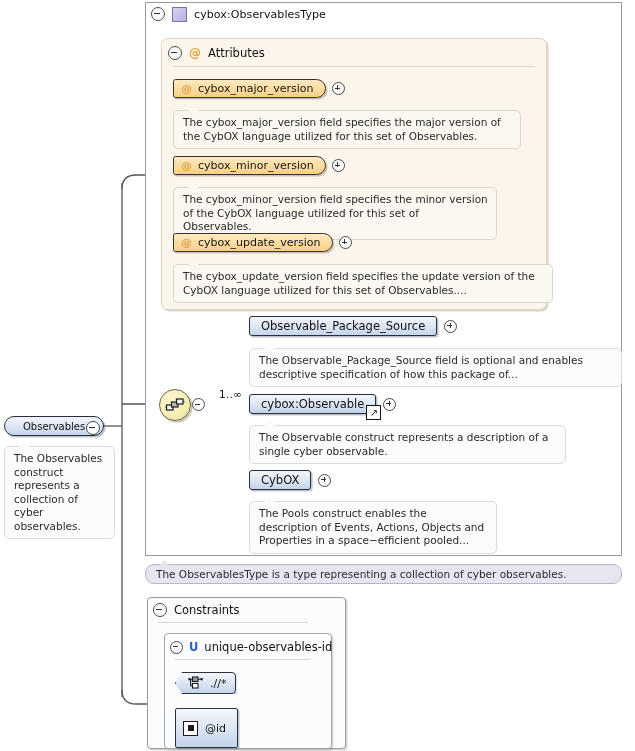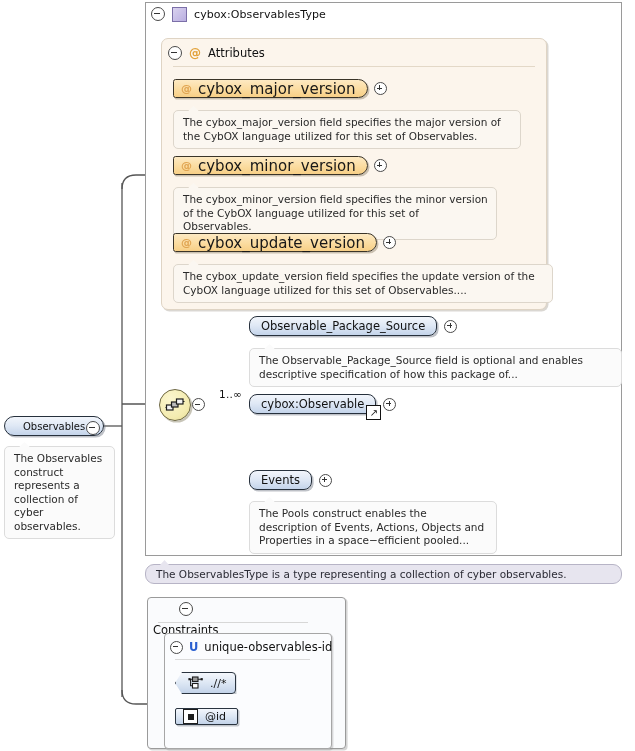--- a/index.html
+++ b/index.html
@@ -77,21 +77,21 @@
   .attr-pill{
     height:19px;box-sizing:border-box;
     background:linear-gradient(180deg,#fde9c2 0%,#fbdca0 55%,#f7cf86 100%);
     border:1px solid #3a3428;
     border-radius:3px 11px 11px 3px;
     display:flex;align-items:center;gap:6px;
     padding:0 11px 0 7px;
     box-shadow:1.5px 1.5px 0 rgba(120,105,80,.38);
   }
   .attr-pill .at-glyph{color:#e0a451;font-size:11px;}
-  .attr-pill .nm{font-size:15px;color:#171717;}
+  .attr-pill .nm{font-size:11px;color:#171717;}
 
   
   .doc{
     box-sizing:border-box;
     border:1px solid #ddd6cb;
     border-radius:5px;
     padding:5px 8px 5px 9px;
     font-size:10.5px;line-height:13.5px;color:#2a2a2a;
     background:#fbf7f1;
     position:absolute;
@@ -103,21 +103,21 @@
     clip-path:polygon(50% 0,100% 100%,0 100%);
     border-left:1px solid #ddd6cb;border-right:1px solid #ddd6cb;
   }
   .doc.on-white .tip{border-color:#dcdcdc;}
 
   
   .el-pill{
     height:20px;box-sizing:border-box;
     background:linear-gradient(180deg,#f2f5fb 0%,#dfe8f5 48%,#c4d4ea 100%);
     border:1px solid #26303c;
-    border-radius:8px;
+    border-radius:3px;
     display:flex;align-items:center;
     padding:0 11px;
     font-size:11.5px;color:#111;
     box-shadow:1.6px 1.6px 0 rgba(110,118,130,.45);
   }
 
   
   .ext-ref{
     position:absolute;right:-6px;bottom:-7px;
     width:13px;height:13px;background:#fff;border:1px solid #111;
@@ -149,21 +149,21 @@
     background:#e7e5ef;clip-path:polygon(50% 0,100% 100%,0 100%);
   }
 
   
   .cons-panel{
     left:147px;top:597px;width:199px;height:152px;
     background:#fafbfd;border:1px solid #9a9a9a;border-radius:4px;
     box-sizing:border-box;
     box-shadow:1.6px 1.6px 0 rgba(150,150,150,.4);
   }
-  .cons-head{left:153px;top:602px;height:16px;display:flex;align-items:center;gap:7px;flex-direction:column;}
+  .cons-head{left:153px;top:602px;height:16px;display:flex;align-items:center;gap:7px;}
   .cons-head-label{font-size:11.5px;color:#111;}
   .cons-rule{left:158px;top:622px;width:150px;height:1px;background:#d7d7d7;}
 
   .uniq-panel{
     left:164px;top:633px;width:168px;height:116px;
     background:#fbfcfe;border:1px solid #a6a6a6;border-radius:4px;
     box-sizing:border-box;
     box-shadow:1.4px 1.4px 0 rgba(150,150,150,.35);
   }
   .uniq-head{left:170px;top:639px;height:16px;display:flex;align-items:center;gap:6px;}
@@ -175,21 +175,21 @@
     left:175px;top:672px;height:22px;box-sizing:border-box;
     background:linear-gradient(180deg,#f4f7fc 0%,#dde7f4 50%,#c3d3e9 100%);
     border:1px solid #2a3440;
     border-radius:4px;
     clip-path:polygon(7px 0,100% 0,100% 100%,7px 100%,0 50%);
     display:flex;align-items:center;gap:6px;padding:0 9px 0 12px;
     font-size:11px;color:#111;
     box-shadow:1.5px 1.5px 0 rgba(120,128,140,.45);
   }
   .fld-pill{
-    left:175px;top:708px;height:17px;box-sizing:border-box;
+    left:175px;top:708px;height:40px;box-sizing:border-box;
     background:linear-gradient(180deg,#f4f7fc 0%,#dde7f4 50%,#c3d3e9 100%);
     border:1px solid #2a3440;border-radius:2px;
     display:flex;align-items:center;gap:7px;padding:0 11px 0 7px;
     font-size:11px;color:#111;
     box-shadow:1.5px 1.5px 0 rgba(120,128,140,.45);
   }
   .sel-ico{width:16px;height:14px;flex:none;}
   .fld-ico{
     width:13px;height:13px;flex:none;background:#fff;border:1px solid #1d1d1d;
     display:flex;align-items:center;justify-content:center;
@@ -322,24 +322,28 @@
   </div>
 
   <div class="abs occ" style="left:219px;top:388px;">1..∞</div>
   <div class="abs" style="left:249px;top:394px;display:flex;align-items:center;gap:7px;">
     <span class="el-pill" style="position:relative;">
       <span>cybox:Observable</span>
       <span class="ext-ref">↗</span>
     </span>
     <span class="toggle sm plus"></span>
   </div>
+  <div class="abs doc on-white" style="left:249px;top:425px;width:317px;">
+    <span class="tip"></span>
+    <span>The Observable construct represents a description of a single cyber observable.</span>
+  </div>
 
   <div class="abs" style="left:249px;top:470px;display:flex;align-items:center;gap:7px;">
     <span class="el-pill">
-      <span>Events</span>
+      <span>CybOX</span>
     </span>
     <span class="toggle sm plus"></span>
   </div>
   <div class="abs doc on-white" style="left:249px;top:501px;width:248px;">
     <span class="tip"></span>
     <span>The Pools construct enables the description of Events, Actions, Objects and Properties in a space−efficient pooled...</span>
   </div>
 
   <div class="abs type-note">
     <span class="tip"></span>

